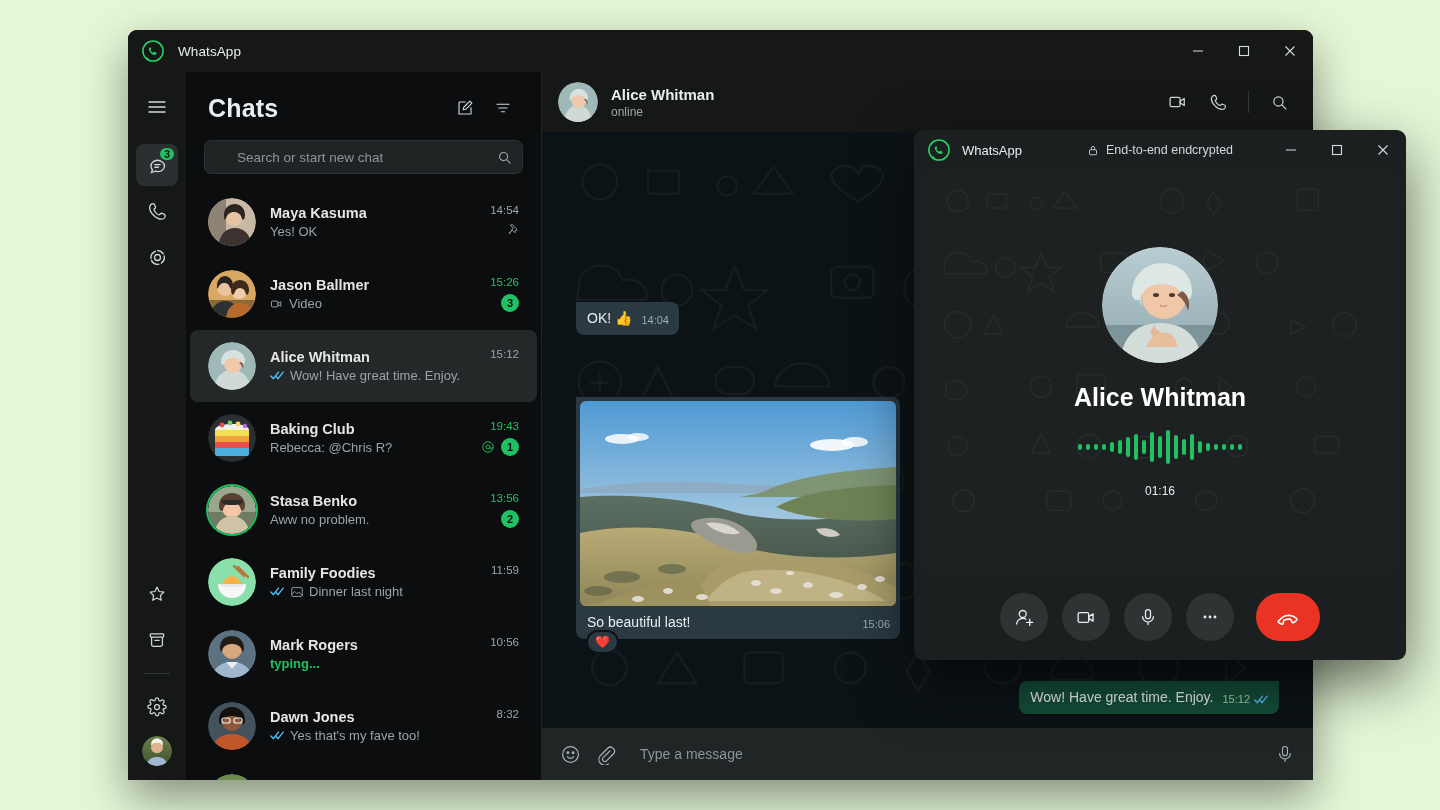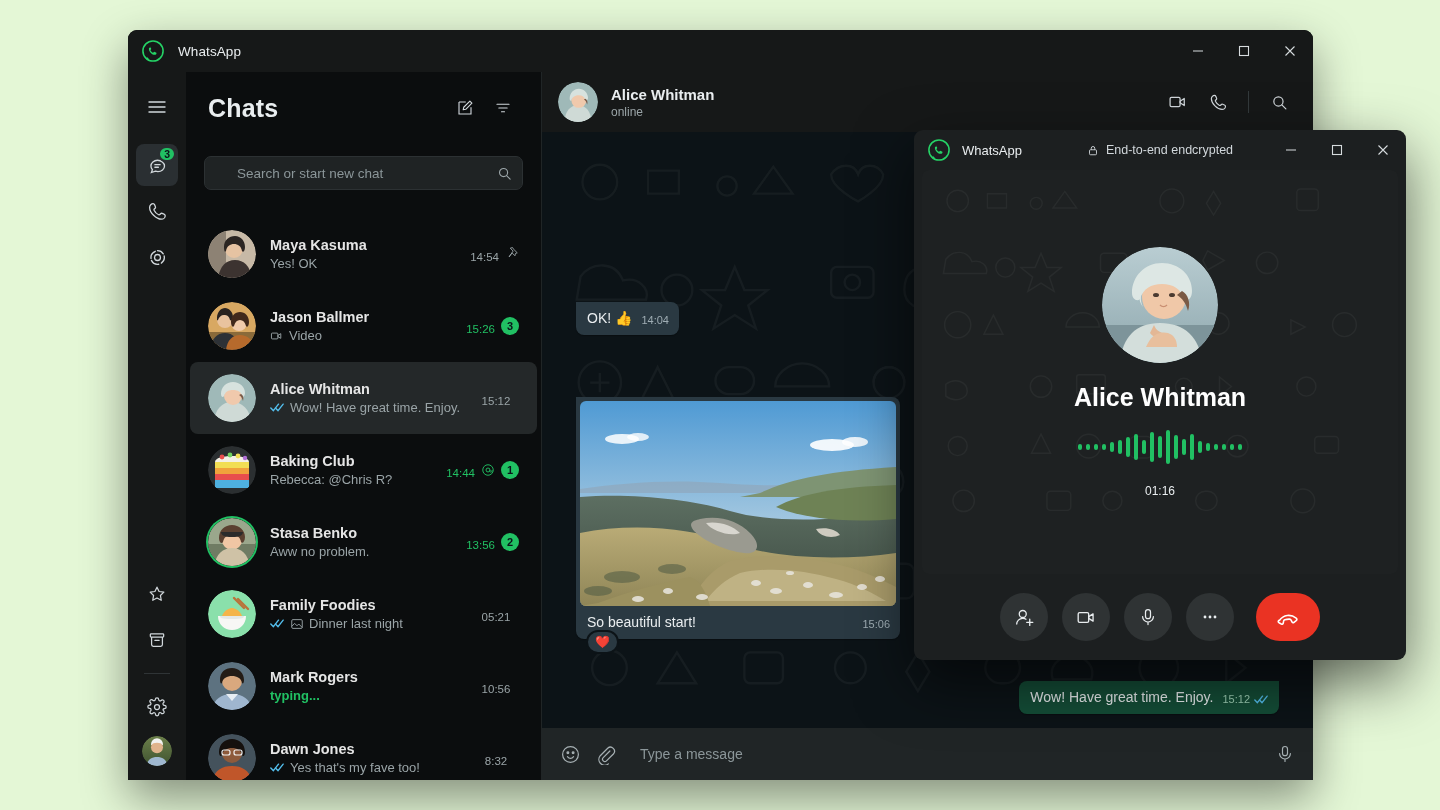--- a/index.html
+++ b/index.html
@@ -75,21 +75,20 @@
     width: 30px; height: 30px; border-radius: 50%;
     overflow: hidden; margin-top: 4px;
   }
 
   
   .list-panel {
     width: 356px; flex: 0 0 356px;
     background: #0b0d0e;
     display: flex; flex-direction: column;
     border-right: 1px solid #202526;
-    gap: 16px;
   }
   .list-head {
     display: flex; align-items: center;
     padding: 20px 22px 8px 22px;
   }
   .list-title { font-size: 25px; font-weight: bold; color: #e9edef; letter-spacing: .2px; }
   .list-head-actions { margin-left: auto; display: flex; gap: 6px; }
   .head-icon-btn {
     width: 32px; height: 32px; border-radius: 7px;
     display: flex; align-items: center; justify-content: center;
@@ -133,21 +132,21 @@
   }
   .chat-msg {
     font-size: 13px; color: #9aa4a7;
     white-space: nowrap; overflow: hidden; text-overflow: ellipsis;
     display: flex; align-items: center; gap: 5px;
   }
   .chat-msg.typing { color: #21c063; font-weight: bold; }
   .tick { color: #53bdeb; display: inline-flex; flex: 0 0 auto; }
   .msg-ico { color: #9aa4a7; display: inline-flex; flex: 0 0 auto; }
   .chat-right {
-    margin-left: 10px; display: flex; flex-direction: row;
+    margin-left: 10px; display: flex; flex-direction: column;
     align-items: flex-end; justify-content: center;
     gap: 6px; min-width: 40px;
   }
   .chat-time { font-size: 11.5px; color: #9aa4a7; }
   .chat-time.unread { color: #21c063; }
   .chat-marks { display: flex; align-items: center; gap: 6px; height: 18px; }
   .unread-badge {
     min-width: 18px; height: 18px; padding: 0 5px;
     border-radius: 9px; background: #21c063; color: #0b141a;
     font-size: 11px; font-weight: bold;
@@ -547,21 +546,21 @@
                 </g>
               </svg>
             </div>
             <div class="chat-mid">
               <div class="chat-name">Baking Club</div>
               <div class="chat-msg">
                 <span>Rebecca: @Chris R?</span>
               </div>
             </div>
             <div class="chat-right">
-              <div class="chat-time unread">14:44</div>
+              <div class="chat-time unread">19:43</div>
               <div class="chat-marks">
                 <span class="mention-ico">
                   <svg width="14" height="14" viewBox="0 0 24 24" fill="none" stroke="currentColor" stroke-width="1.6">
                     <circle cx="12" cy="12" r="9"></circle>
                     <circle cx="12" cy="12" r="3.4"></circle>
                     <path d="M15.4 12v2.2c0 1.3 1 2 2 1.6 1.2-.4 1.6-2.2 1.6-3.8"></path>
                   </svg>
                 </span>
                 <span class="unread-badge">1</span>
               </div>
@@ -628,21 +627,21 @@
                 <span class="msg-ico">
                   <svg width="14" height="14" viewBox="0 0 24 24" fill="none" stroke="currentColor" stroke-width="1.6">
                     <rect x="3" y="4.5" width="18" height="15" rx="2"></rect>
                     <path d="M3 16l5-5 4 4 3-3 6 6" stroke-linejoin="round"></path>
                   </svg>
                 </span>
                 <span>Dinner last night</span>
               </div>
             </div>
             <div class="chat-right">
-              <div class="chat-time">05:21</div>
+              <div class="chat-time">11:59</div>
               <div class="chat-marks"></div>
             </div>
           </div>
           <div class="chat-row">
             <div class="avatar">
               <svg viewBox="0 0 48 48" width="48" height="48">
     <defs>
                   <clipPath id="av6_48">
                     <circle cx="24" cy="24" r="24"></circle>
                   </clipPath>
@@ -893,21 +892,21 @@
                       <ellipse cx="300" cy="178" rx="5" ry="3"></ellipse>
           </g>
           <g fill="#4e5a43" opacity=".55">
             <ellipse cx="42" cy="176" rx="18" ry="6"></ellipse>
                       <ellipse cx="92" cy="168" rx="14" ry="5"></ellipse>
             <ellipse cx="18" cy="190" rx="14" ry="5"></ellipse>
           </g>
         </svg>
       </span>
       <div class="img-cap">
-        <span>So beautiful start!</span>
+        <span>So beautiful last!</span>
         <span class="meta">
           <span>15:06</span>
         </span>
       </div>
       <span class="reaction">❤️</span>
               </div>
             </div>
             <div class="msg-row out" style="margin-bottom: 4px;">
               <div class="bubble out"><span class="bubble-text">Wow! Have great time. Enjoy.</span><span class="meta">
         <span>15:12</span>

